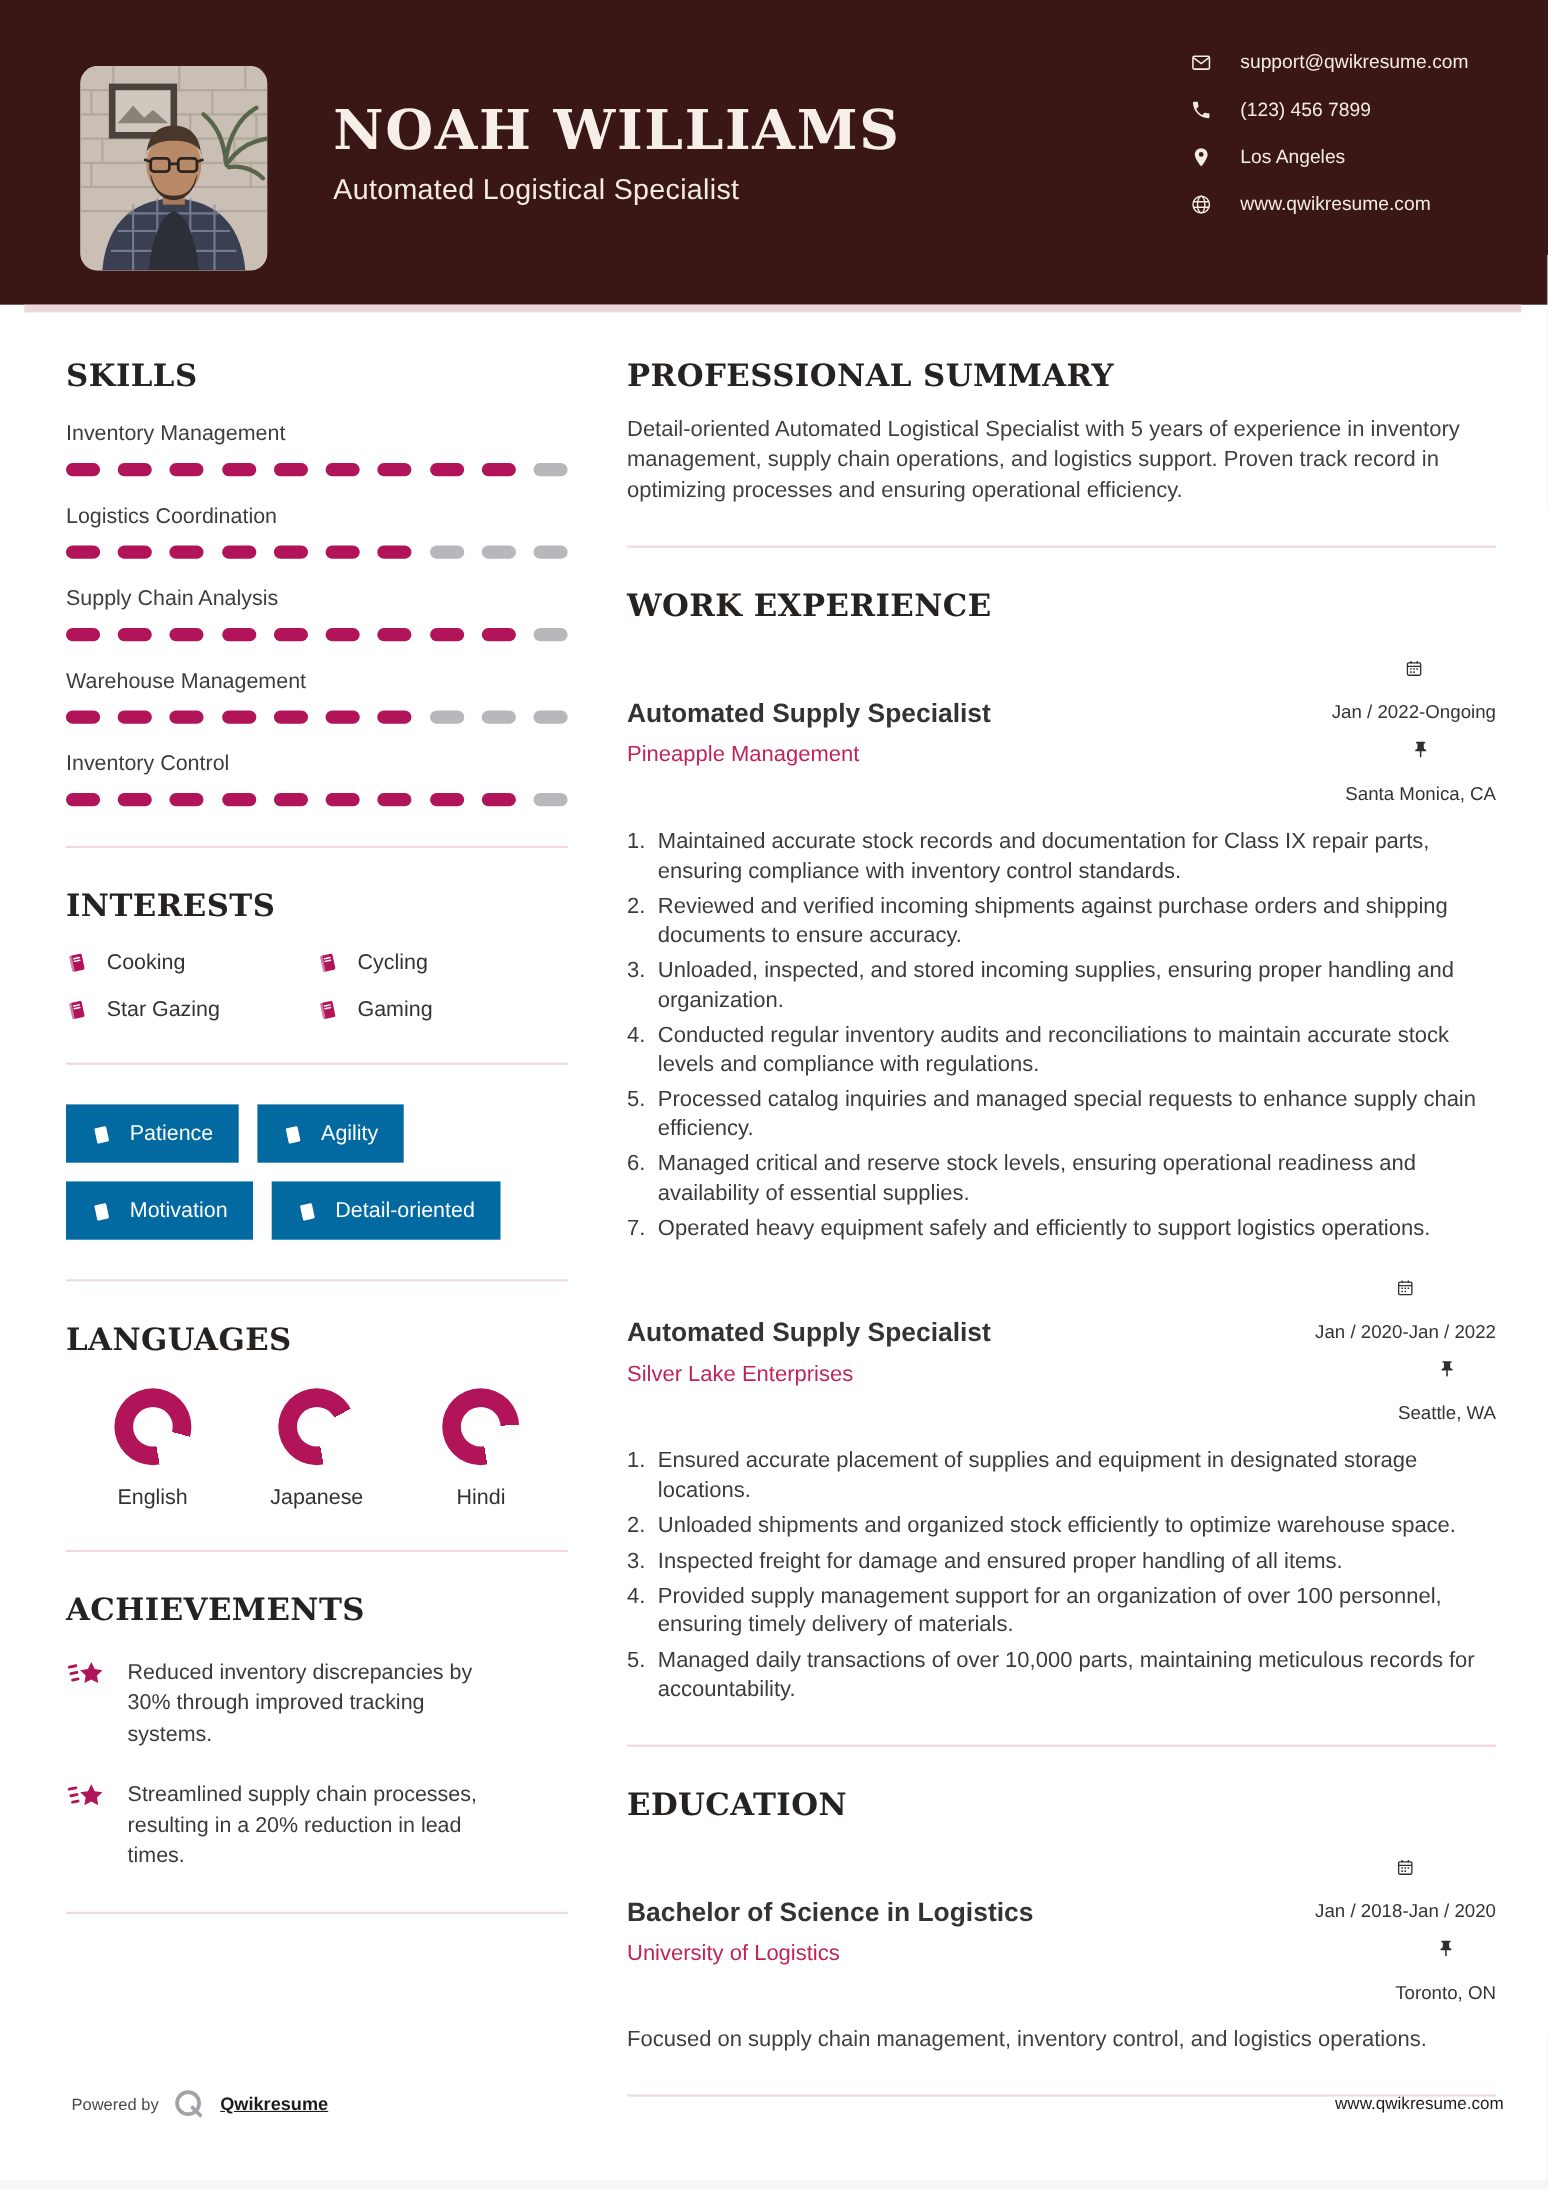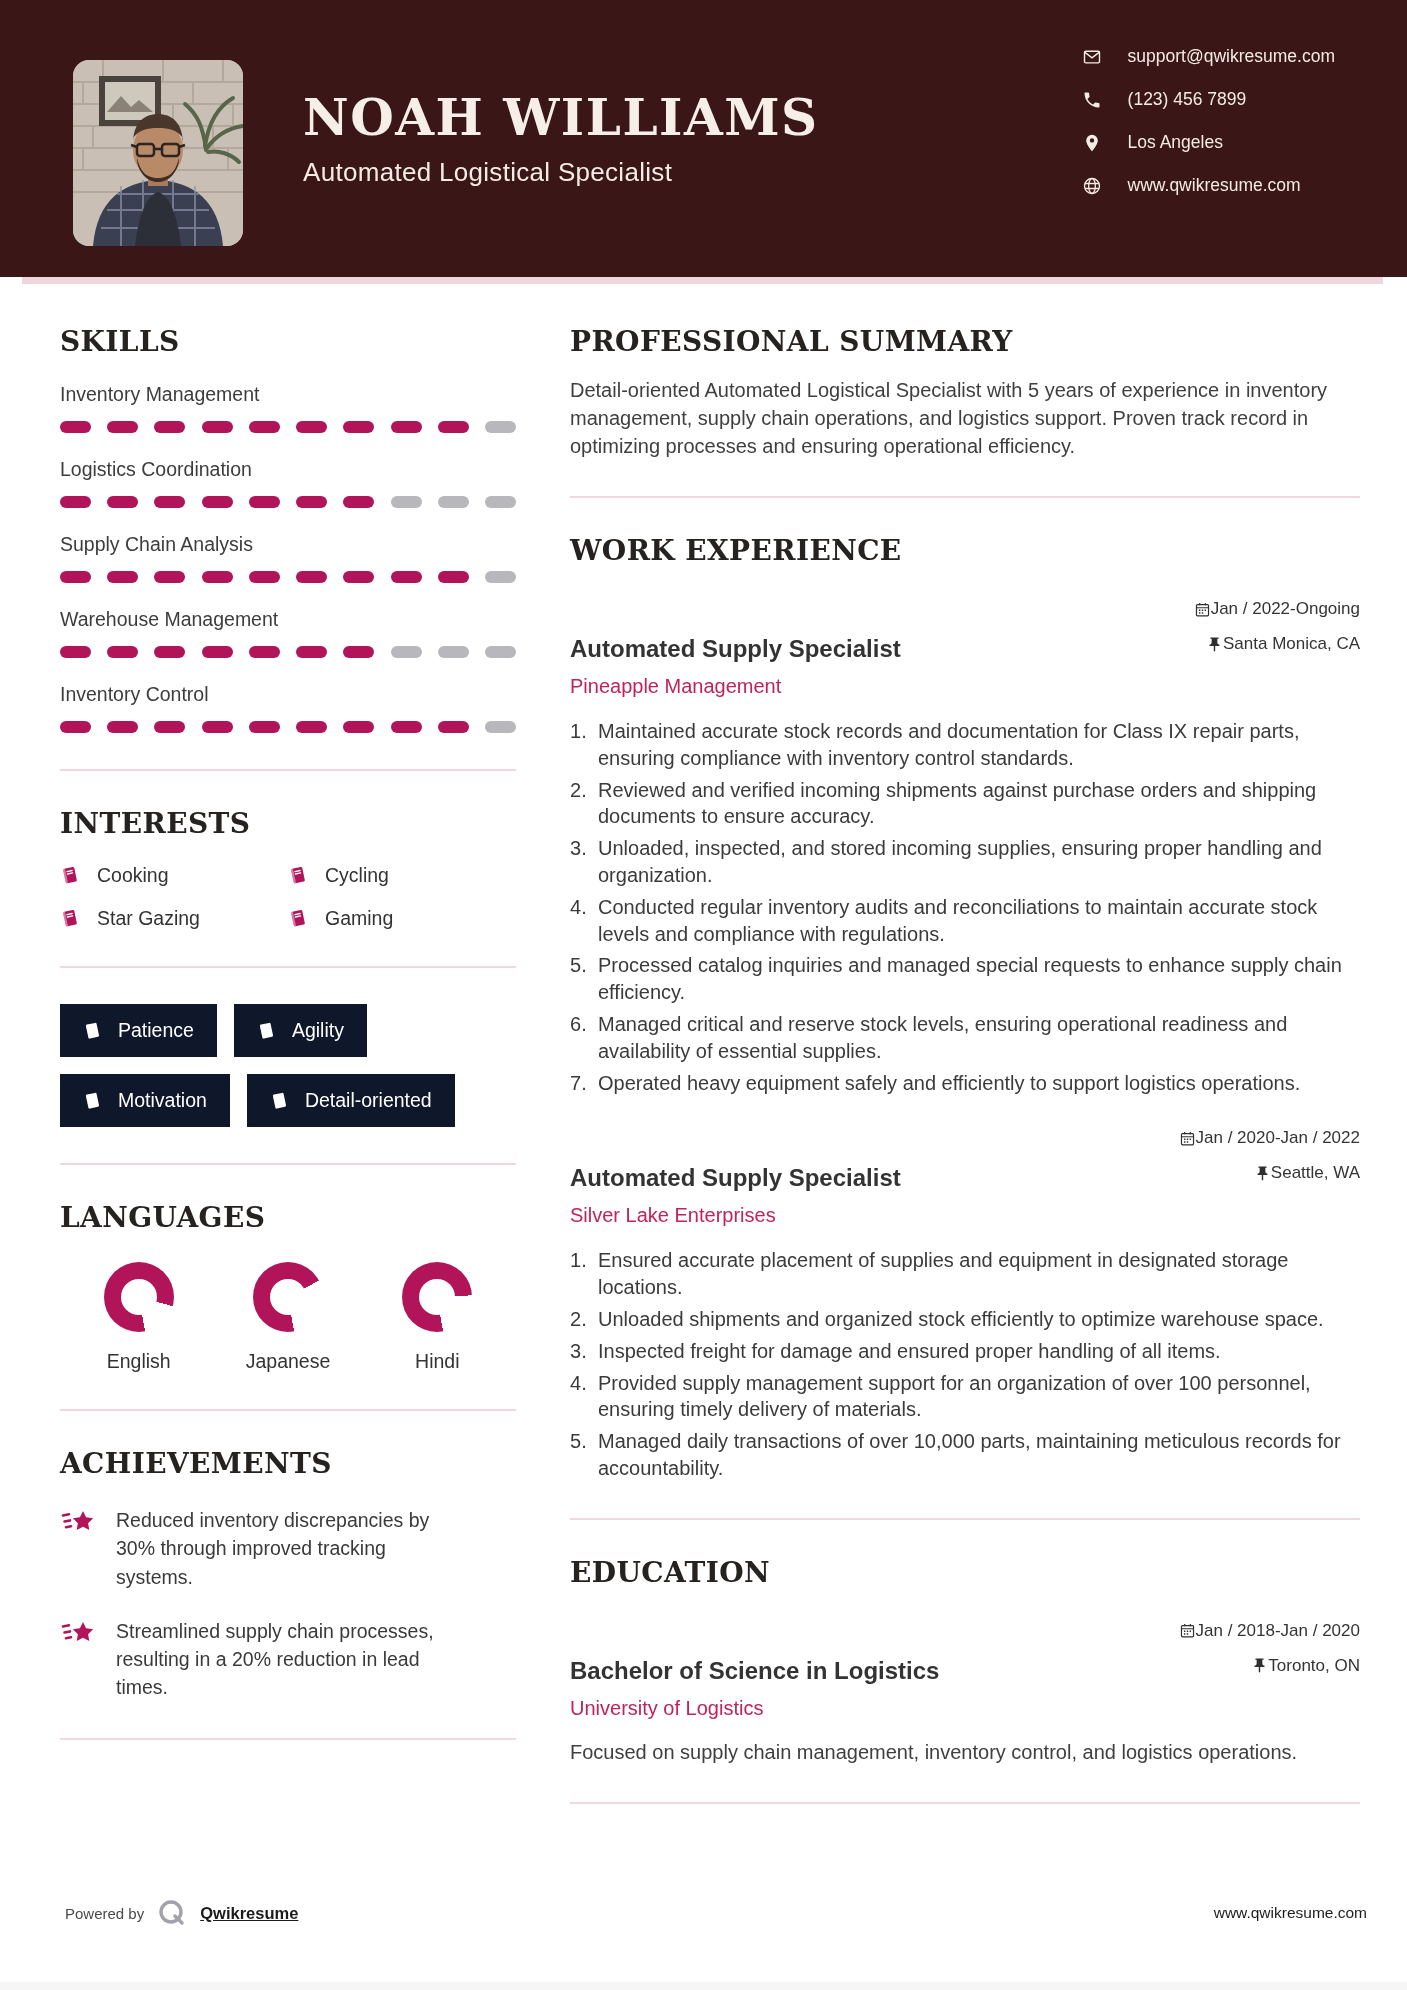--- a/index.html
+++ b/index.html
@@ -26,41 +26,41 @@
   .skill-label{font-size:19.5px;color:#3d3d3d;margin:25px 0 15px;}
   .dash-bar{display:flex;justify-content:space-between;}
   .dash{width:31px;height:12px;border-radius:6px;background:#b11458;}
   .dash.off{background:#b7b7bc;}
   
   .interests-grid{display:grid;grid-template-columns:228px 1fr;row-gap:20px;margin-top:24px;}
   .interest{display:flex;align-items:center;gap:16px;font-size:19.5px;color:#333;}
   .interest .iicon{width:21px;height:21px;color:#b11458;display:flex;}
   
   .badges{display:flex;flex-wrap:wrap;gap:17px;margin-top:28px;max-width:440px;}
-  .badge{display:inline-flex;align-items:center;gap:15px;background:#0f172a;color:#fff;font-size:19.5px;padding:15px 23px;}
+  .badge{display:inline-flex;align-items:flex-end;gap:15px;background:#0369a1;color:#fff;font-size:19.5px;padding:15px 23px;}
   .badge .bicon{width:20px;height:20px;color:#fff;display:flex;}
   
   .langs{display:flex;gap:72px;margin-top:28px;justify-content:center;}
   .lang{display:flex;flex-direction:column;align-items:center;gap:18px;}
   .donut{width:70px;height:70px;border-radius:50%;position:relative;}
   .donut::after{content:"";position:absolute;inset:17px;background:#fff;border-radius:50%;}
   .lang-label{font-size:19.5px;color:#333;}
   
   .ach-item{display:flex;gap:18px;margin-top:26px;font-size:19.5px;color:#3a3a3a;line-height:1.45;}
   .ach-item .aicon{width:38px;height:34px;flex:none;color:#b11458;margin-top:2px;display:flex;}
   .ach-item p{margin:0;max-width:330px;}
   
   .summary-text{font-size:20px;color:#3f3f3f;line-height:1.4;margin:18px 0 0;}
   .job{margin-top:28px;}
   .job-head{display:flex;justify-content:space-between;align-items:flex-start;}
   .job-left{display:flex;flex-direction:column;gap:12px;margin-top:40px;}
   .jtitle{font-size:24px;font-weight:700;color:#333;}
   .company{font-size:20px;color:#c02457;}
   .job-meta{display:flex;flex-direction:column;gap:15px;align-items:flex-end;padding-top:4px;}
-  .meta-row{display:flex;align-items:center;gap:0;font-size:17px;color:#343434;font-weight:500;}
+  .meta-row{display:flex;align-items:center;gap:22px;font-size:17px;color:#343434;font-weight:500;flex-direction:column;}
   .meta-row .micon{width:17px;height:17px;color:#2f2f2f;display:flex;}
   ol.bullets{margin:20px 0 0;padding:0 0 0 28px;list-style:none;counter-reset:item;}
   ol.bullets li{counter-increment:item;font-size:20px;color:#3b3b3b;line-height:1.34;margin-bottom:5px;position:relative;}
   ol.bullets li::before{content:counter(item) ".";position:absolute;left:-28px;color:#3b3b3b;}
   .edu-desc{font-size:20px;color:#3f3f3f;line-height:1.4;margin:18px 0 0;}
   
   .footer{position:absolute;left:65px;right:40px;bottom:62px;display:flex;justify-content:space-between;align-items:center;}
   .powered{display:flex;align-items:center;gap:13px;font-size:15px;color:#4a4a4a;}
   .qlogo{width:30px;height:30px;color:#a5a1ab;display:flex;}
   .brand{font-size:16.5px;color:#1c1c1c;text-decoration:underline;font-weight:700;}

